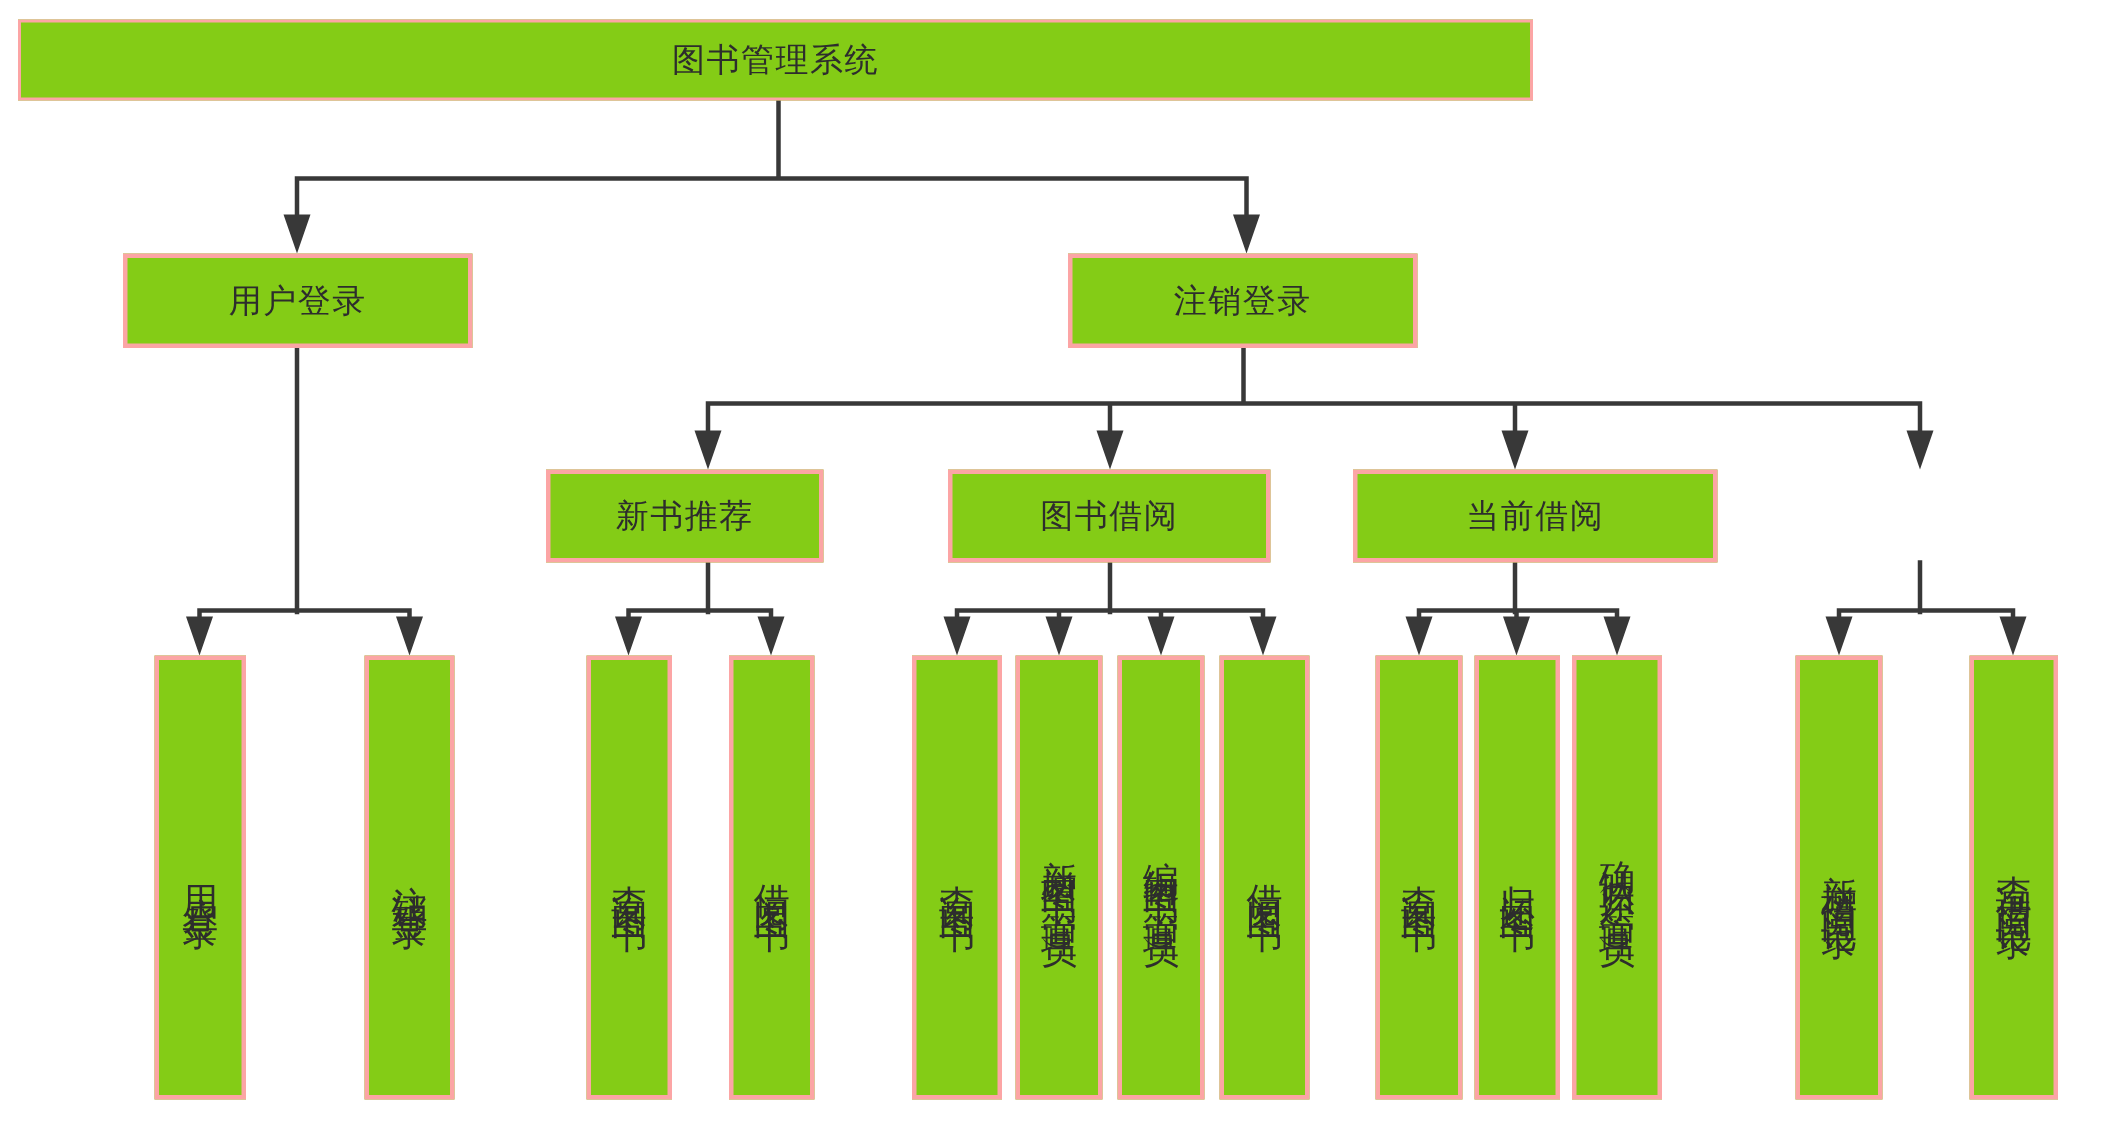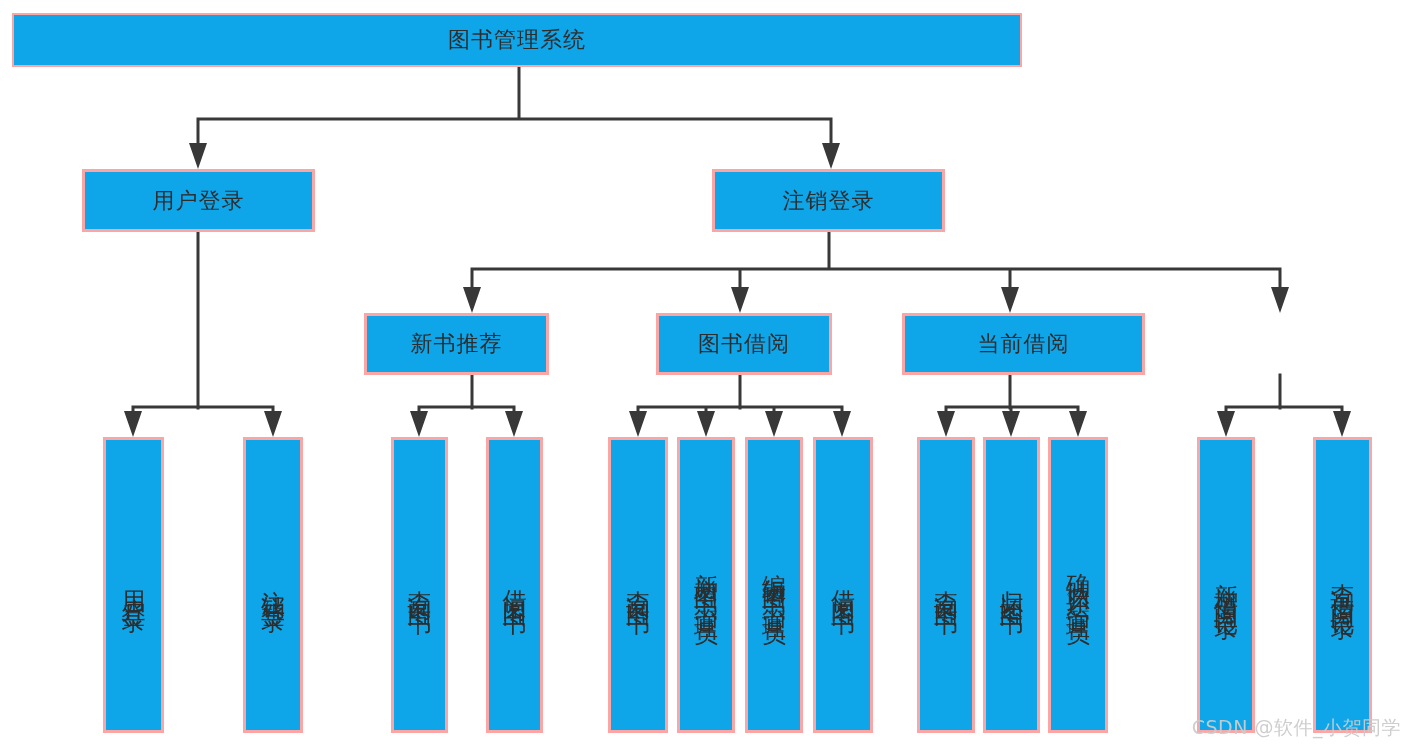--- a/index.html
+++ b/index.html
@@ -8,21 +8,21 @@
     width:1405px;height:747px;
     background:#ffffff;
     font-family:"DejaVu Sans","Liberation Sans",sans-serif;
     overflow:hidden;
   }
   #connectors{position:absolute;left:0;top:0;z-index:1;}
   .box{
     position:absolute;
     box-sizing:border-box;
     border:3px solid #fca5a5;
-    background:#0ea5e9;
+    background:#84cc16;
     display:flex;
     align-items:center;
     justify-content:center;
     color:#2d2d2d;
     font-size:22px;
     letter-spacing:1px;
     z-index:2;
     text-align:center;
   }
   .box.root{border-width:2px;}
@@ -106,35 +106,34 @@
       M1217,411 L1235,411 L1226,437 Z
       M1333,411 L1351,411 L1342,437 Z"></path>
   </svg>
 
   <div class="box root" style="left:12px;top:13px;width:1010px;height:54px">图书管理系统</div>
 
   <div class="box" style="left:82px;top:169px;width:233px;height:63px">用户登录</div>
   <div class="box" style="left:712px;top:169px;width:233px;height:63px">注销登录</div>
 
   <div class="box" style="left:364px;top:313px;width:185px;height:62px">新书推荐</div>
-  <div class="box" style="left:656px;top:313px;width:176px;height:62px">图书借阅</div>
+  <div class="box" style="left:632px;top:313px;width:215px;height:62px">图书借阅</div>
   <div class="box" style="left:902px;top:313px;width:243px;height:62px">当前借阅</div>
 
   <div class="box vbox" style="left:103px;top:437px;width:61px;height:296px">用户登录</div>
   <div class="box vbox" style="left:243px;top:437px;width:60px;height:296px">注销登录</div>
 
   <div class="box vbox" style="left:391px;top:437px;width:57px;height:296px">查询图书</div>
   <div class="box vbox" style="left:486px;top:437px;width:57px;height:296px">借阅图书</div>
 
   <div class="box vbox" style="left:608px;top:437px;width:60px;height:296px">查询图书</div>
   <div class="box vbox" style="left:677px;top:437px;width:58px;height:296px">新增图书（管理员）</div>
   <div class="box vbox" style="left:745px;top:437px;width:58px;height:296px">编辑图书（管理员）</div>
   <div class="box vbox" style="left:813px;top:437px;width:60px;height:296px">借阅图书</div>
 
   <div class="box vbox" style="left:917px;top:437px;width:58px;height:296px">查询图书</div>
   <div class="box vbox" style="left:983px;top:437px;width:57px;height:296px">归还图书</div>
   <div class="box vbox" style="left:1048px;top:437px;width:60px;height:296px">确认归还（管理员）</div>
 
   <div class="box vbox" style="left:1197px;top:437px;width:58px;height:296px">新增借阅记录</div>
   <div class="box vbox" style="left:1313px;top:437px;width:59px;height:296px">查询借阅记录</div>
 
-  <div id="watermark">CSDN @软件_小贺同学</div>
 </div>
 
 </body></html>

